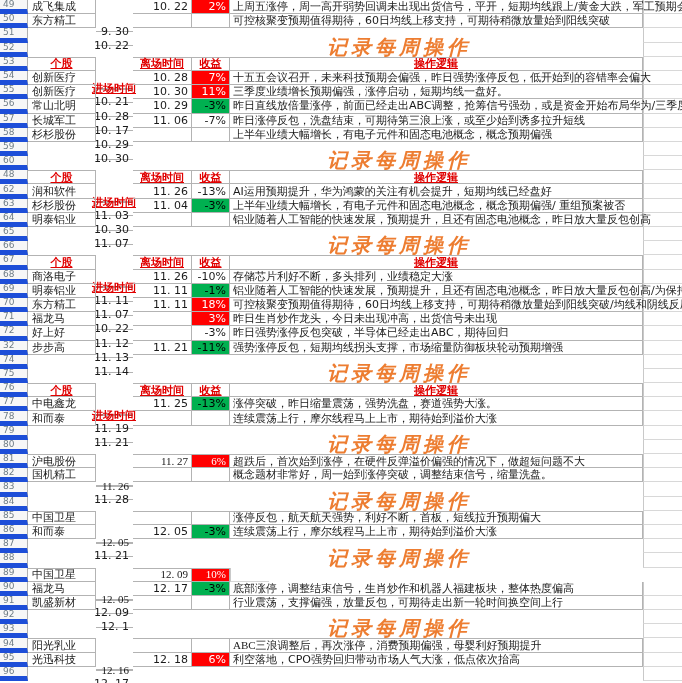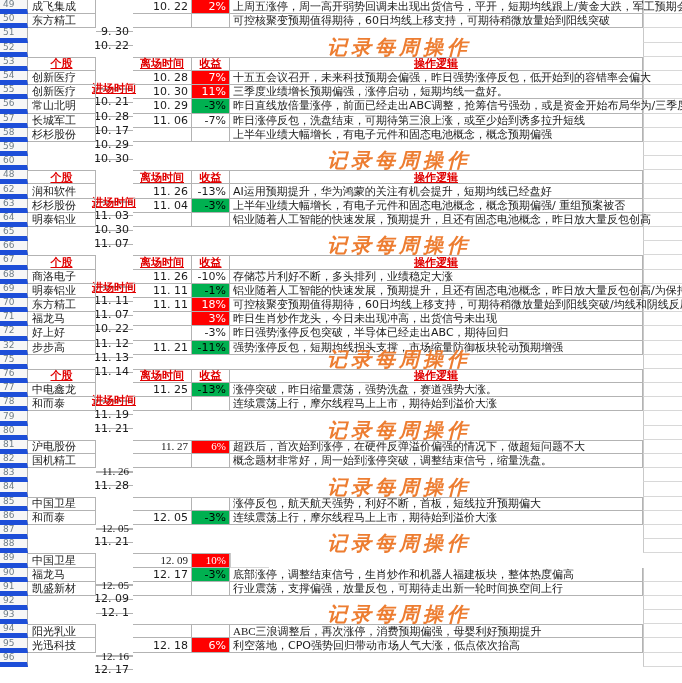--- a/index.html
+++ b/index.html
@@ -238,20 +238,25 @@
     </div>
     <div class="row">
       <div class="cell gut">32</div>
       <div class="cell b w-name">步步高</div>
       <div class="cell b w-entry num">11. 14</div>
       <div class="cell b w-exit num">11. 21</div>
       <div class="cell b w-pct num f-green">-11%</div>
       <div class="cell b w-logic">强势涨停反包，短期均线拐头支撑，市场缩量防御板块轮动预期增强</div>
       <div class="cell x"></div>
     </div>
+    <div class="row">
+      <div class="cell gut">74</div>
+      <div class="cell spacer"></div>
+      <div class="cell x"></div>
+    </div>
     <div class="row trow">
       <div class="cell gut">75</div>
       <div class="cell spacer"></div>
       <div class="wtitle">记录每周操作</div>
       <div class="cell x"></div>
     </div>
     <div class="row bt">
       <div class="cell gut">76</div>
       <div class="cell b hd w-name">个股</div>
       <div class="cell b hd w-entry">进场时间</div>

